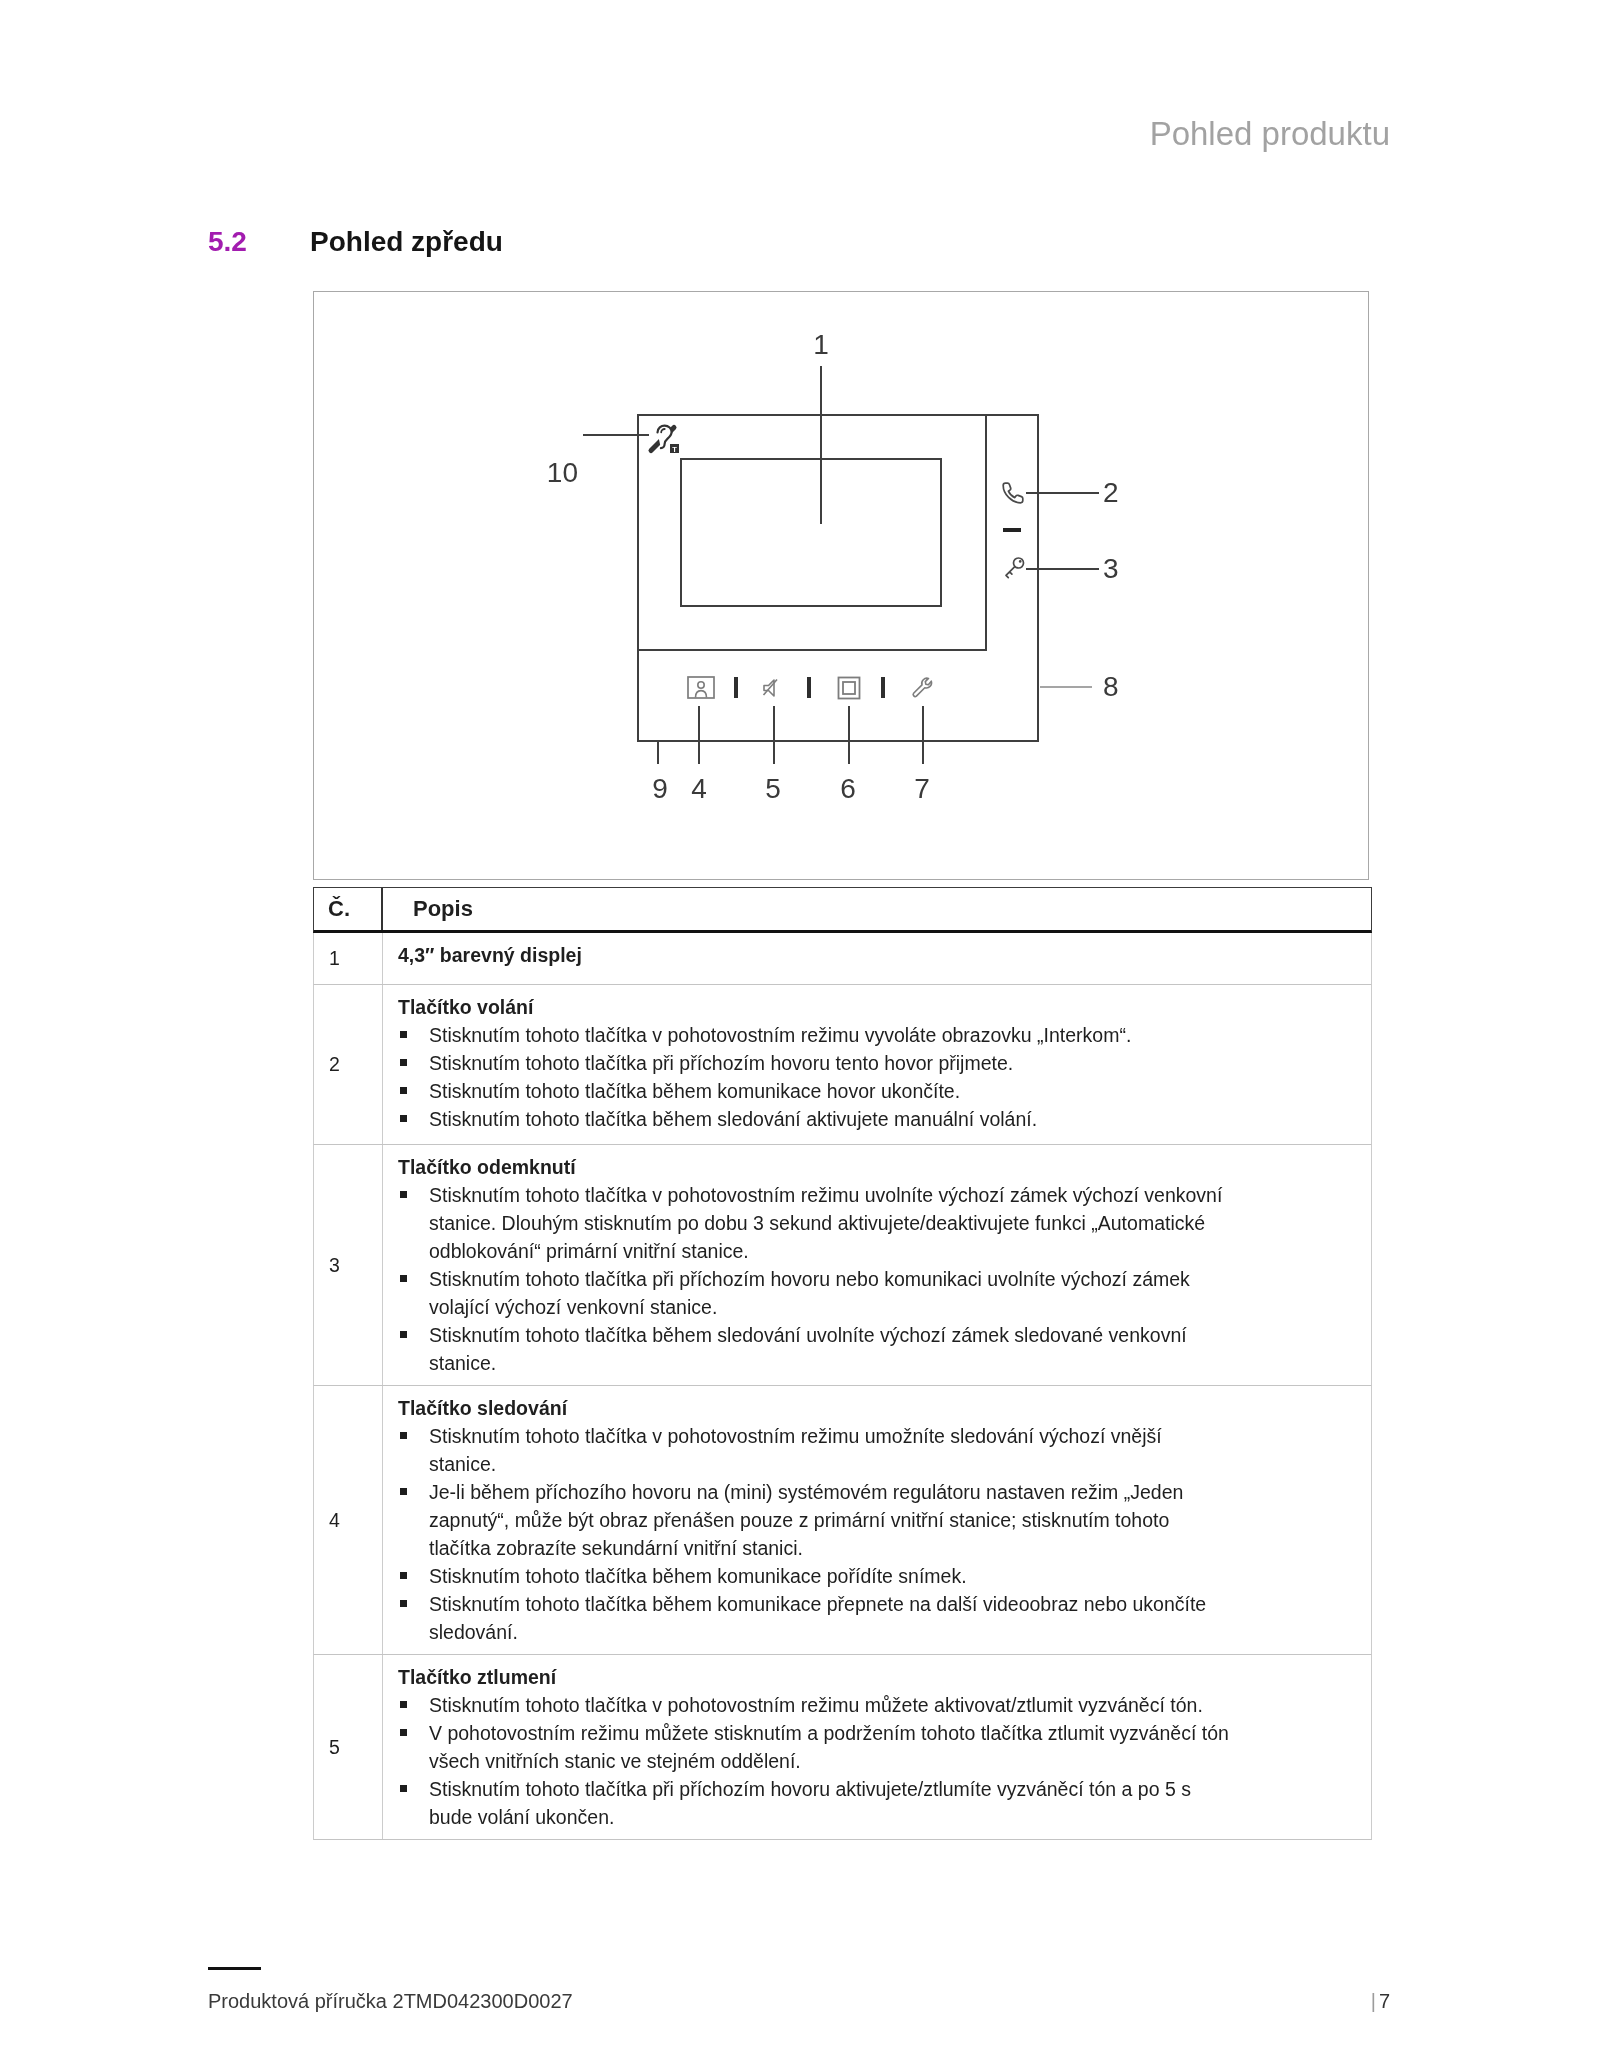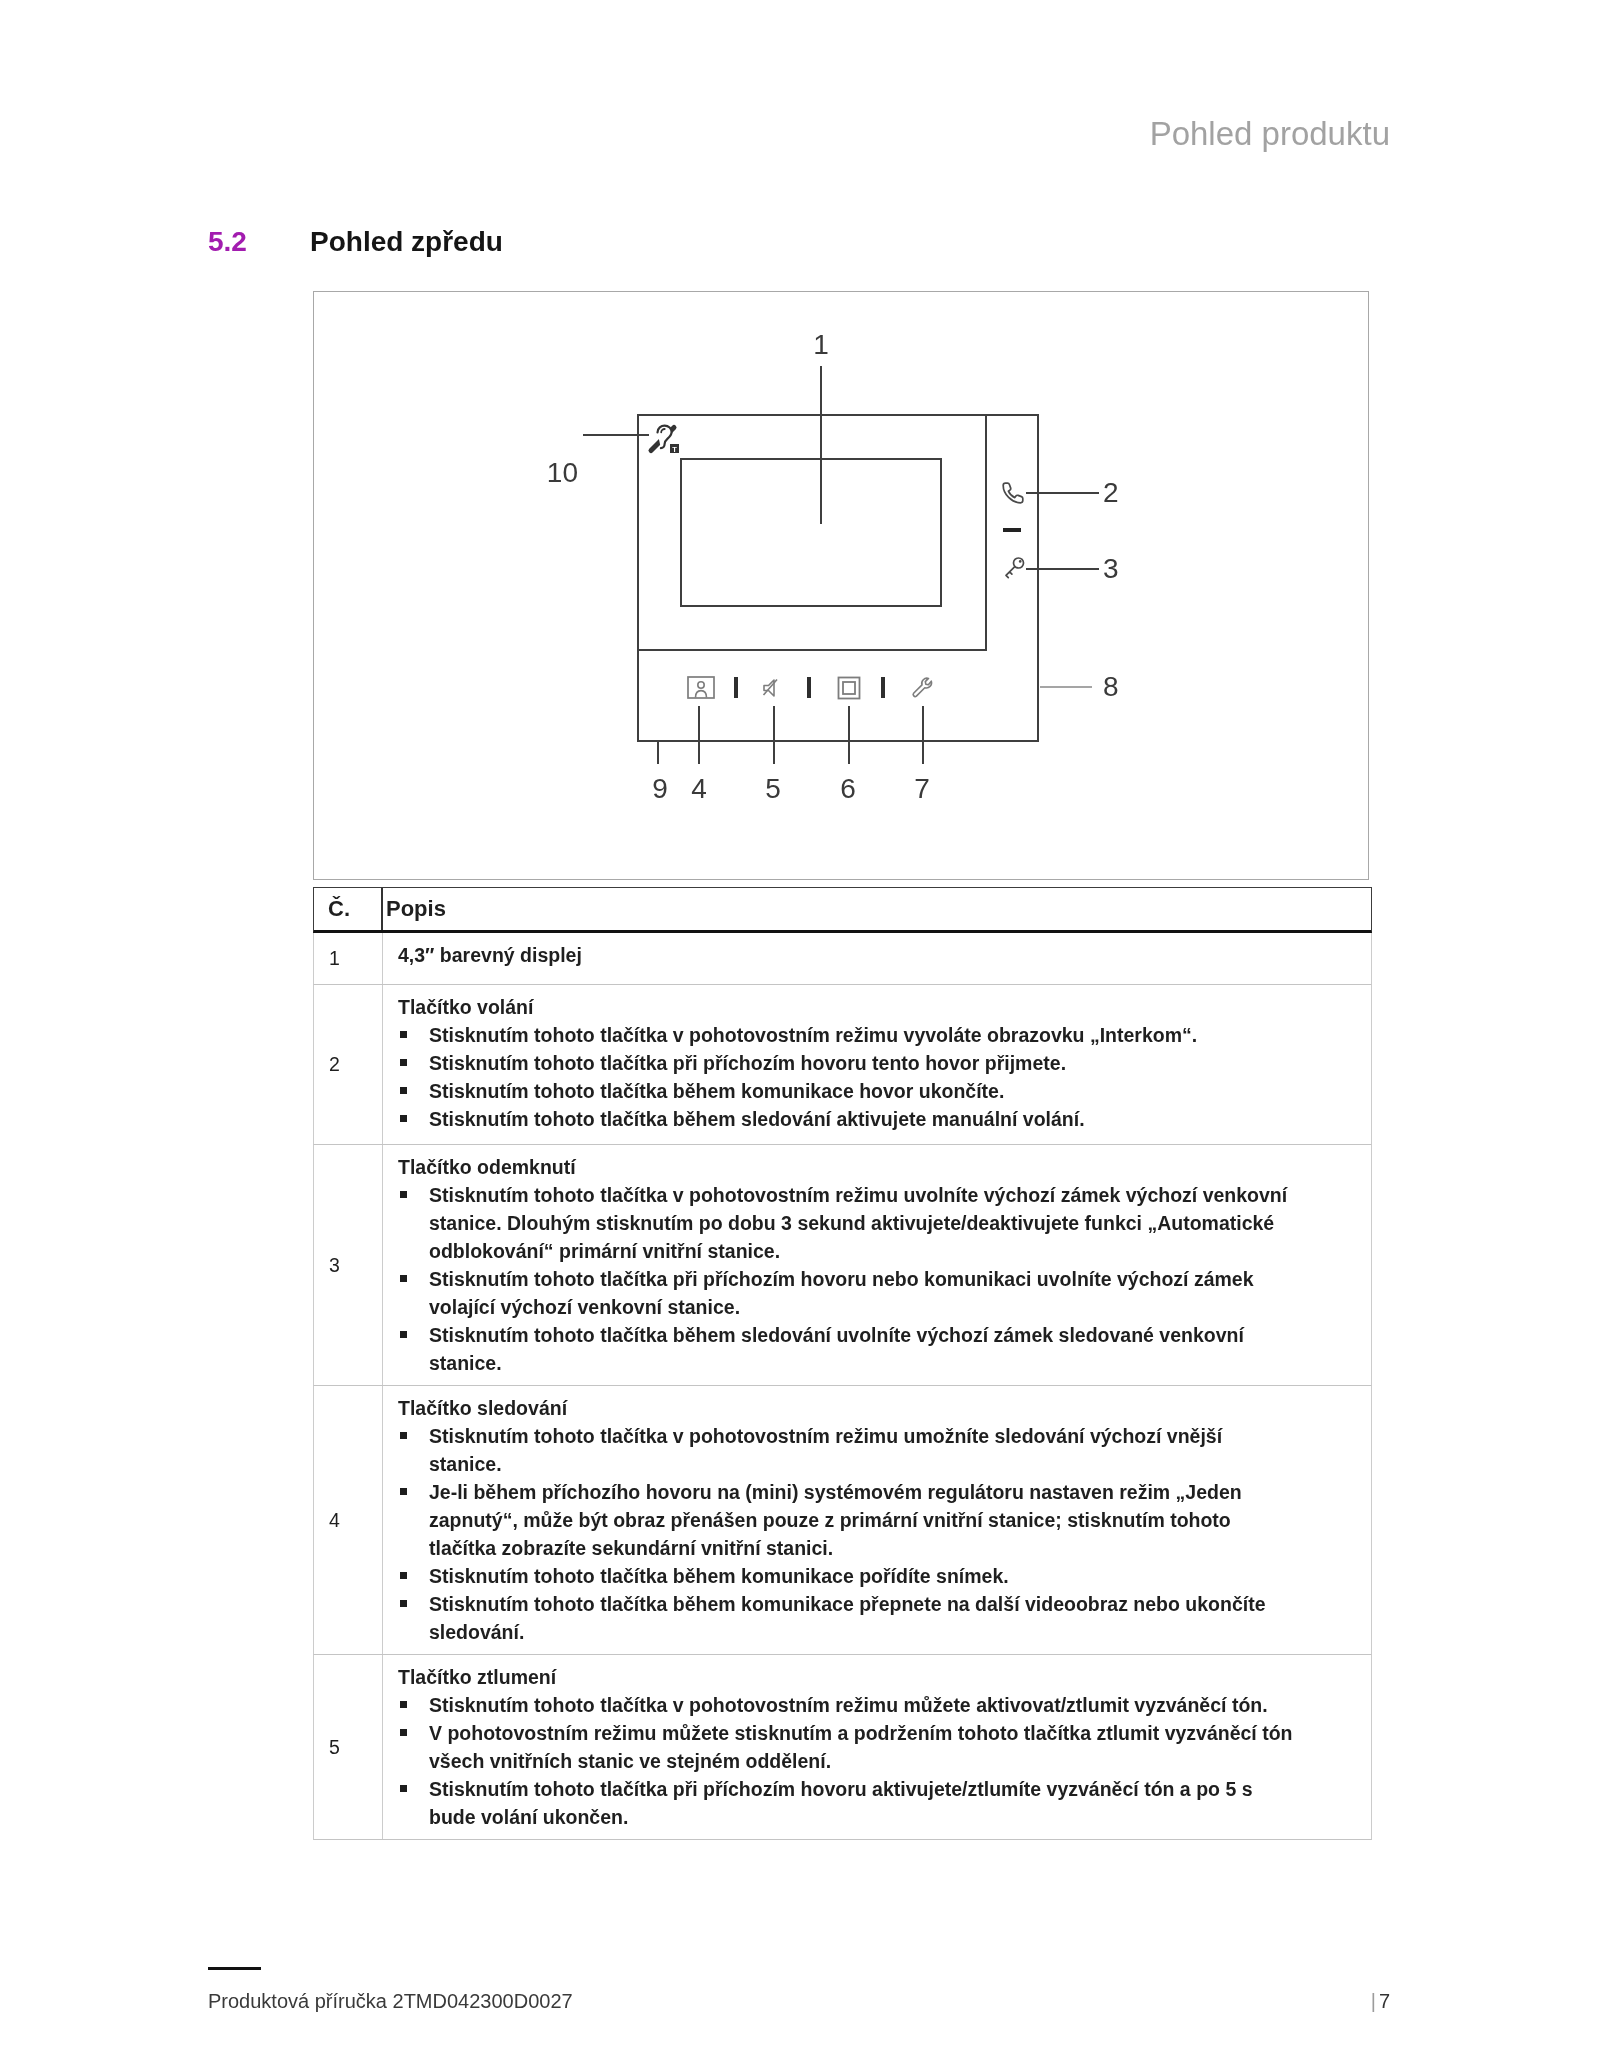--- a/index.html
+++ b/index.html
@@ -30,30 +30,30 @@
   .hline-light{height:2px;background:#a5a5a5;}
   .sep-bar{width:3.5px;height:21px;background:#2e2e2e;}
   .dash-mark{left:689px;top:236px;width:18px;height:3.5px;background:#222;}
 
   
   .desc-table{position:absolute;left:313px;top:887px;width:1059px;font-size:19.5px;}
   .t-header{display:flex;height:46px;border:1px solid #3c3c3c;border-bottom:3px solid #111;
             box-sizing:border-box;font-weight:bold;font-size:22px;}
   .t-header .c-num{width:69px;flex:none;border-right:2px solid #333;display:flex;
                    align-items:center;padding-left:14px;box-sizing:border-box;}
-  .t-header .c-desc{flex:1;display:flex;align-items:center;padding-left:3px;}
+  .t-header .c-desc{flex:1;display:flex;align-items:center;padding-left:30px;}
   .t-row{display:flex;border-left:1px solid #cccccc;border-right:1px solid #cccccc;
          border-bottom:1px solid #c4c4c4;box-sizing:border-box;}
   .t-row .c-num{width:69px;flex:none;border-right:1px solid #cccccc;display:flex;
                 align-items:center;padding-left:15px;box-sizing:border-box;font-size:19.5px;}
   .t-row .c-desc{flex:1;padding:8px 18px 8px 15px;line-height:28px;}
   .t-row:nth-child(1){min-height:52px;}
   .t-row:nth-child(2){min-height:160px;}
   .row-title{font-weight:bold;}
-  .bullet{display:flex;font-weight:bold;}
+  .bullet{display:flex;}
   .bmark{width:31px;flex:none;position:relative;}
   .bmark::after{content:"";position:absolute;left:2px;top:10px;width:7px;height:7px;background:#1d1d1d;}
   .btext{white-space:pre-line;}
 
   
   .foot-rule{position:absolute;left:208px;top:1967px;width:53px;height:2.5px;background:#111;}
   .footer-left{position:absolute;left:208px;top:1990px;font-size:20px;color:#3a3a3a;}
   .footer-right{position:absolute;right:210px;top:1990px;font-size:20px;color:#333;}
   .footer-right .bar{color:#9c9c9c;padding-right:3px;}
 </style>

